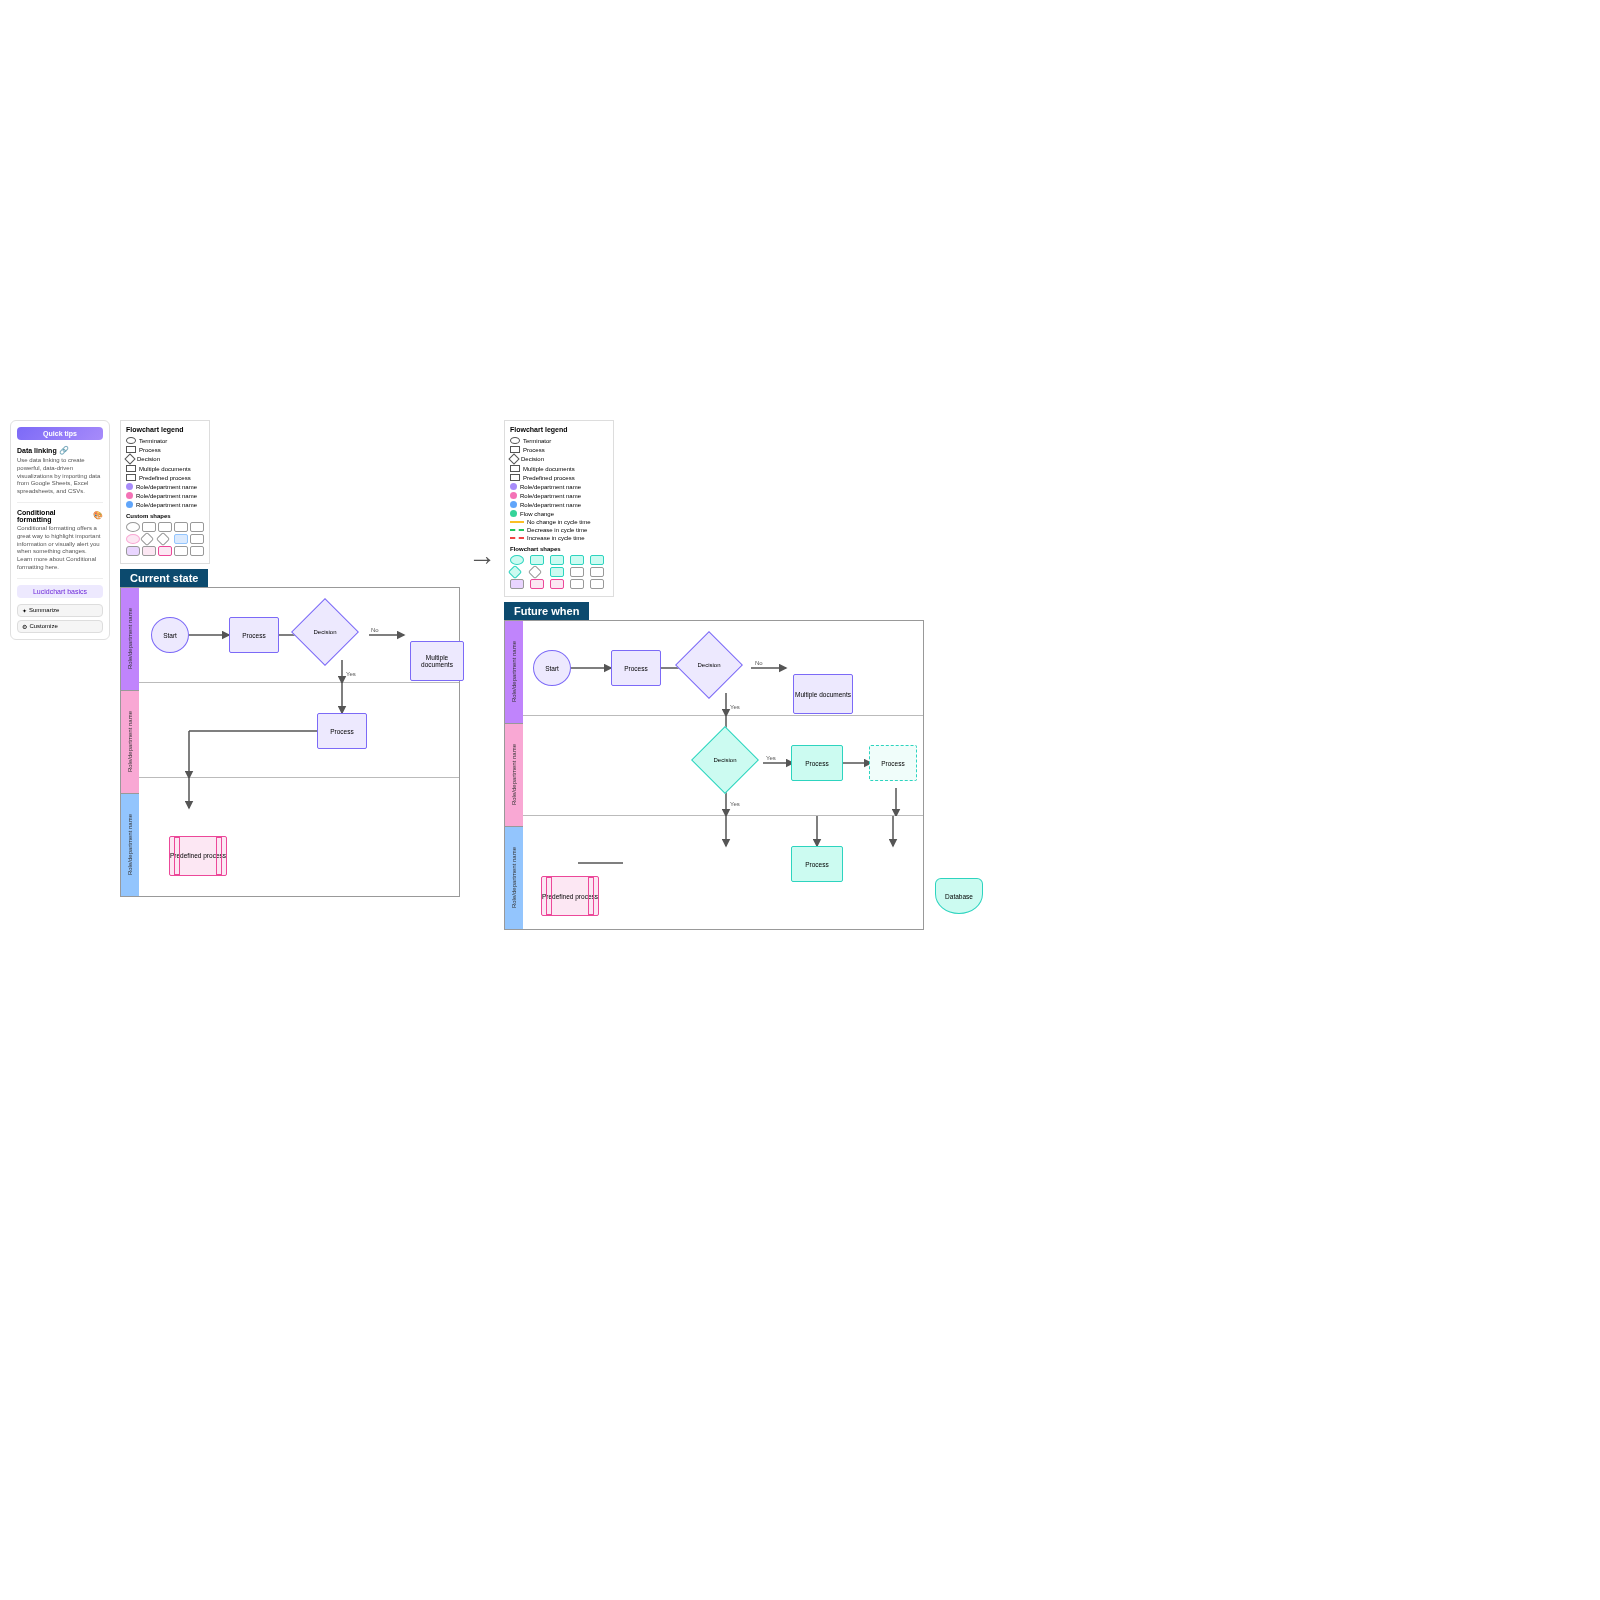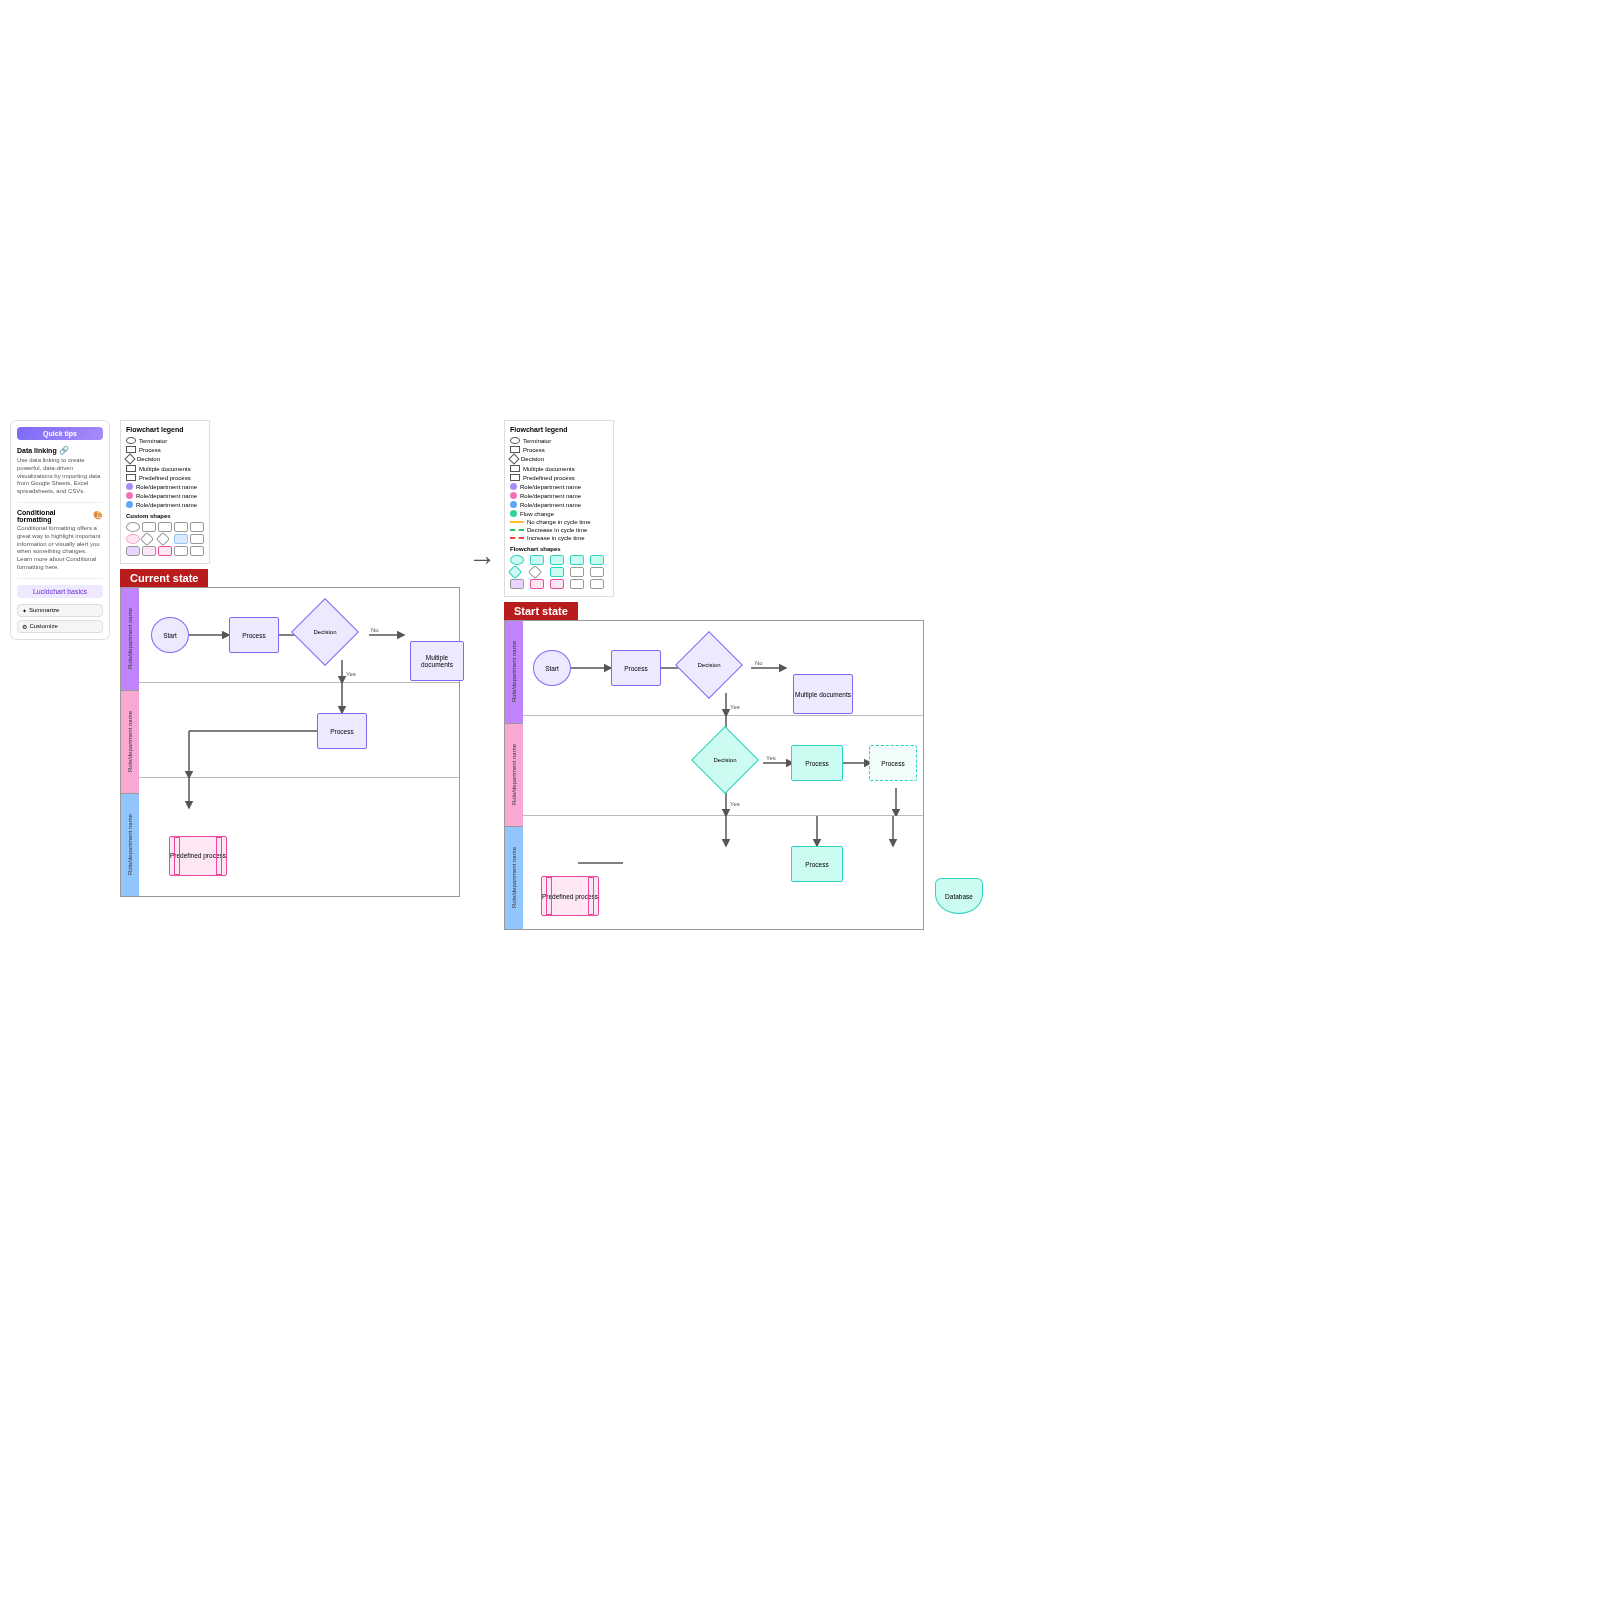--- a/index.html
+++ b/index.html
@@ -165,21 +165,21 @@
 
     
     .diagram-container {
       position: relative;
     }
 
     
     .diagram-label {
       font-weight: bold;
       font-size: 11px;
-      background: #b91c1c;
+      background: #0c4a6e;
       color: white;
       padding: 3px 10px;
       display: inline-block;
       margin-bottom: 0;
     }
 
     
     .swimlane-diagram {
       border: 1.5px solid #999;
       display: flex;
@@ -603,21 +603,21 @@
         <div class="custom-shapes-grid">
           <div class="cs-item" style="background:#e9d5ff;"></div>
           <div class="cs-item" style="background:#fce7f3; border-color:#ec4899;"></div>
           <div class="cs-item" style="background:#fce7f3; border-color:#ec4899;"></div>
           <div class="cs-item"></div>
           <div class="cs-item"></div>
         </div>
       </div>
 
       <div class="diagram-container">
-        <div class="diagram-label">Start state</div>
+        <div class="diagram-label">Future when</div>
 
         <div class="swimlane-diagram" style="width:420px; min-height:310px;">
 
           <div class="role-label-col">
             <div class="role-label" style="background:#c084fc; min-height:95px;">
               <span class="role-label-text">Role/department name</span>
             </div>
             <div class="role-label" style="background:#f9a8d4; min-height:100px;">
               <span class="role-label-text">Role/department name</span>
             </div>

